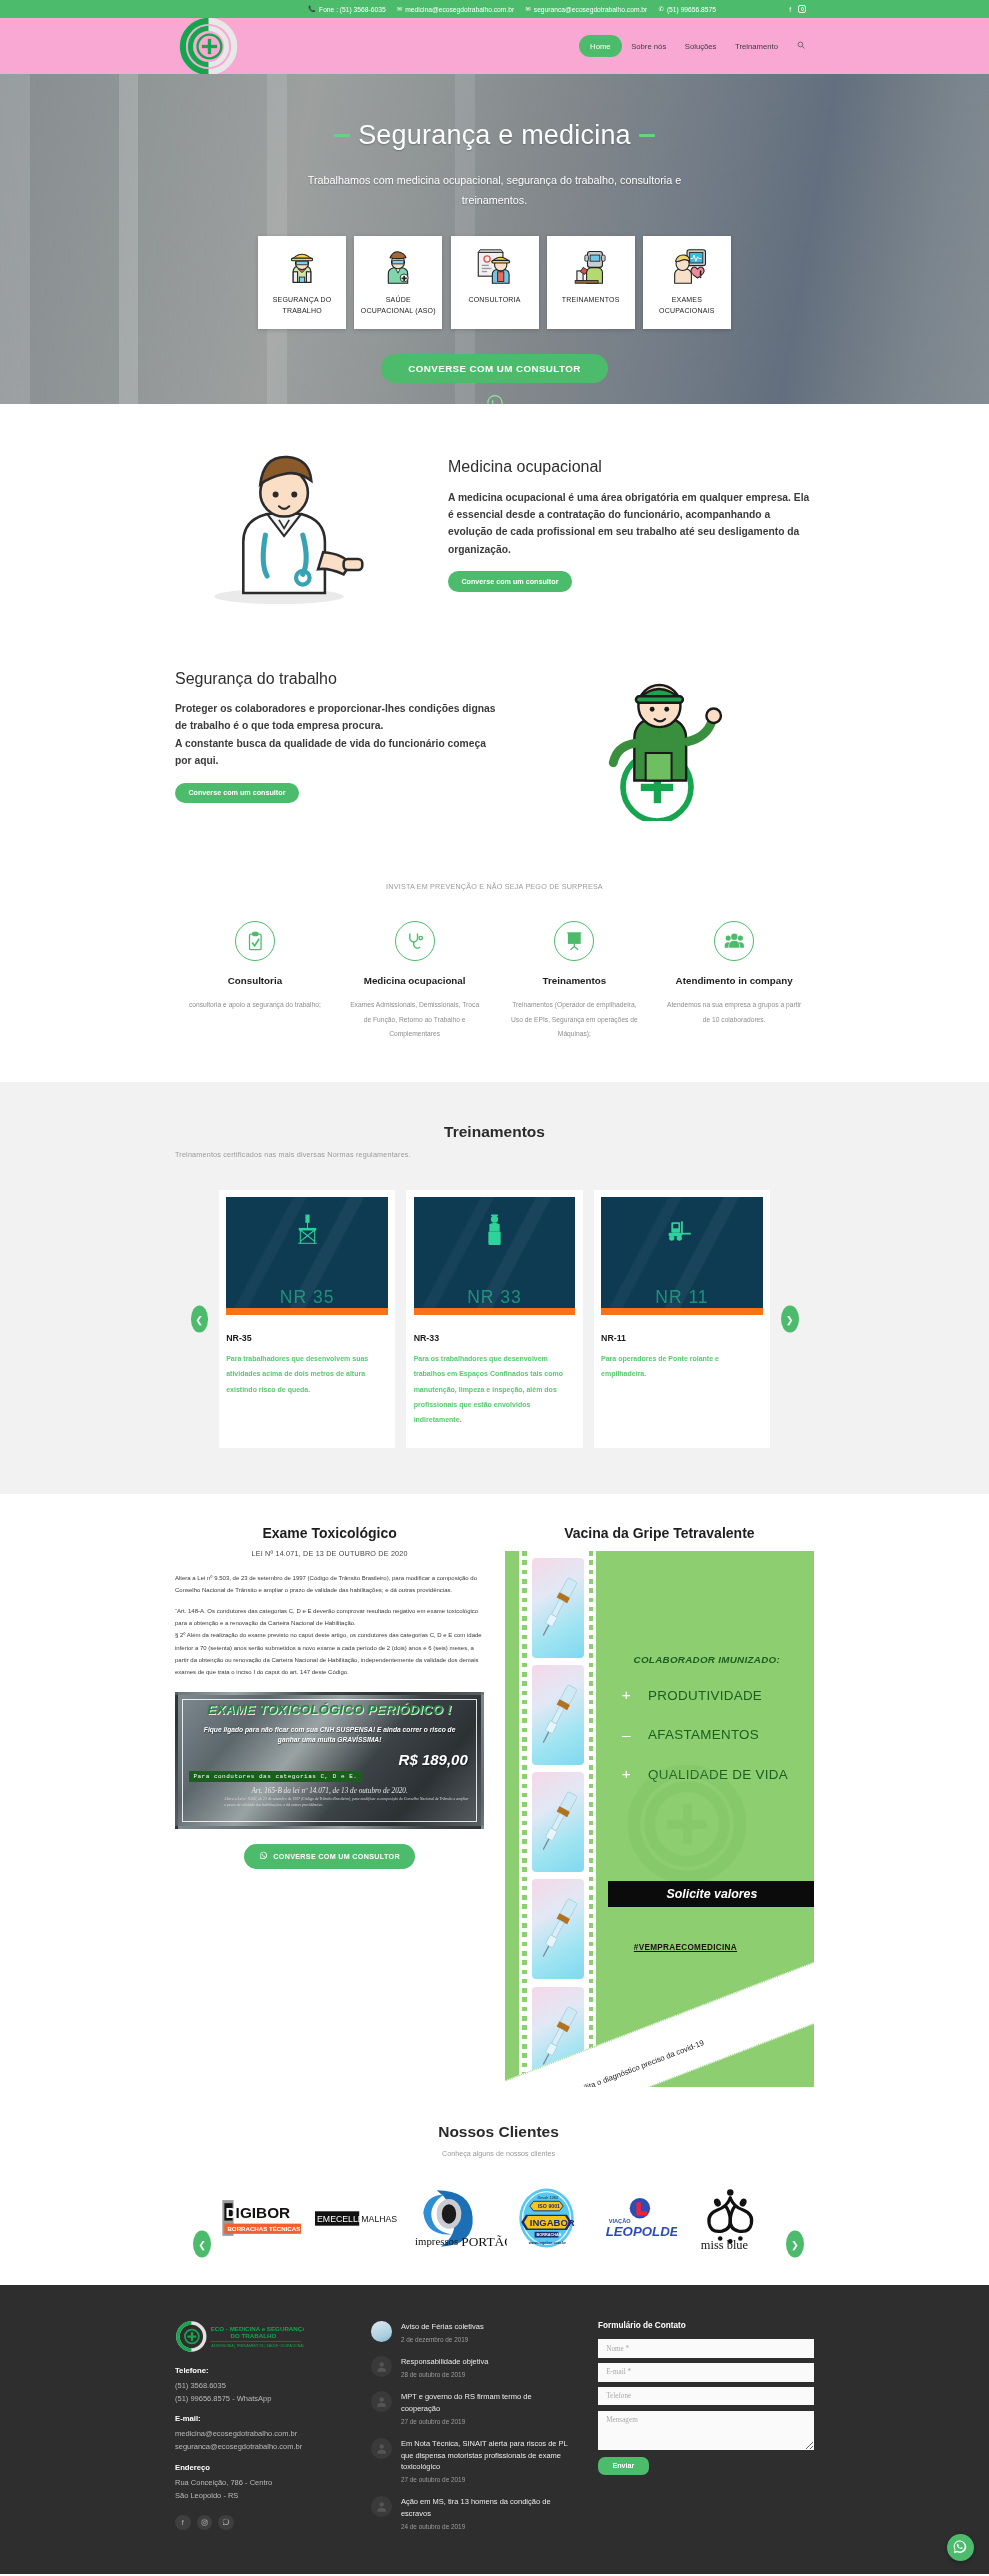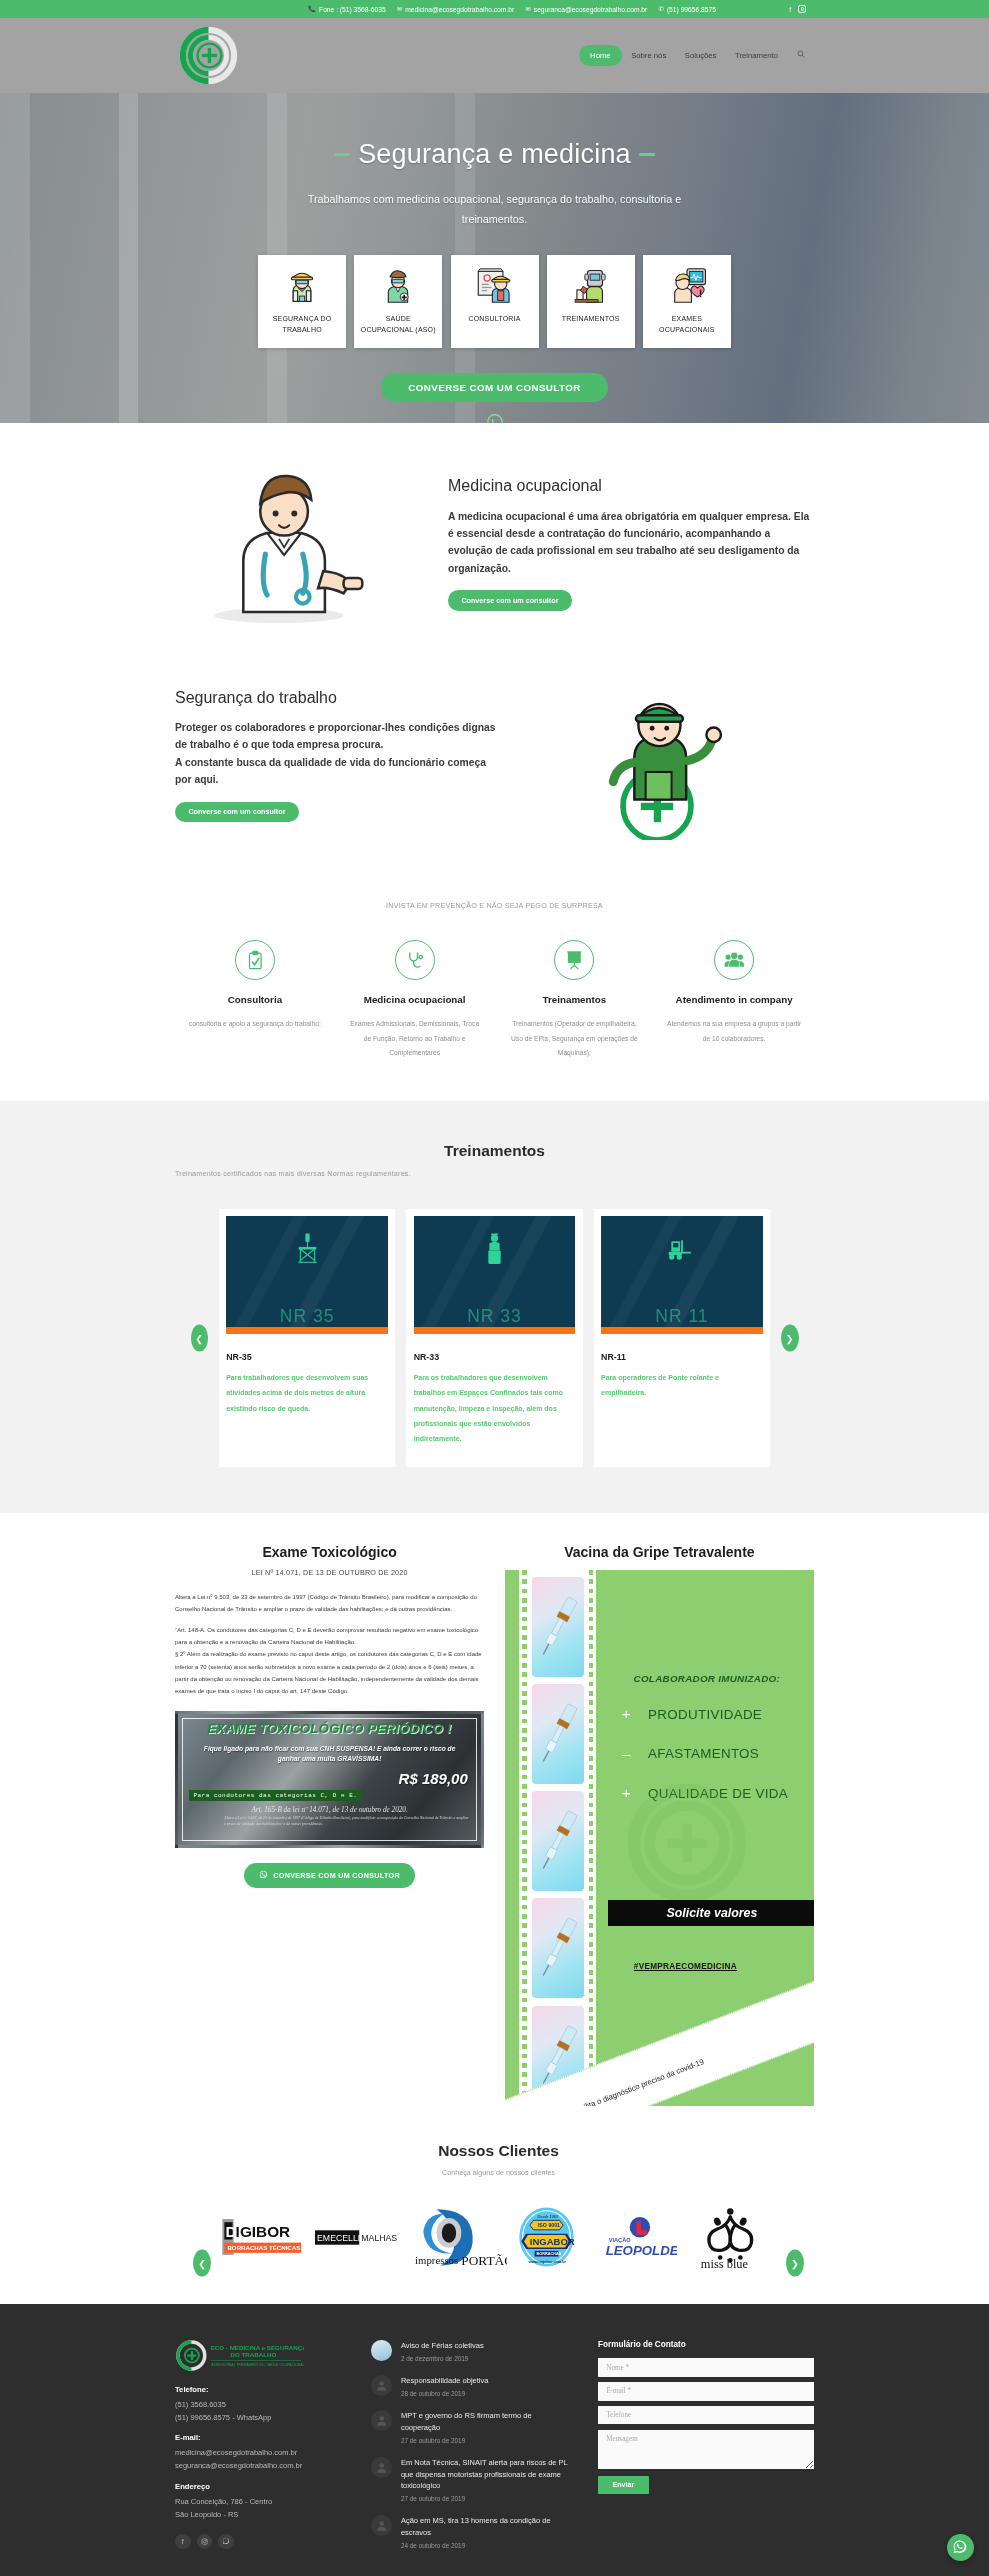--- a/index.html
+++ b/index.html
@@ -30,22 +30,22 @@
   .tb-social { display: flex; gap: 7.2px; margin-left: 62px; align-items: center; }
   .tb-social span { font-size: 6.7px; opacity: .95; }
   .sq-ig {
     width: 7.7px; height: 7.7px; border: 0.8px solid #fff; border-radius: 2.1px;
     display: inline-flex; align-items: center; justify-content: center; font-size: 4.1px;
   }
   .sq-ig i { width: 3.1px; height: 3.1px; border: 0.7px solid #fff; border-radius: 50%; display:block;}
 
   
   .nav {
-    background: #a3a3a3;
-    height: 75px;
+    background: #f9a8d4;
+    height: 56px;
     display: flex;
     align-items: center;
     padding: 0 175px;
     position: relative;
   }
   .logo { width: 67px; height: 57px; position: relative; }
   .logo svg { width: 100%; height: 100%; }
   .nav-menu {
     margin-left: auto;
     display: flex;
@@ -317,21 +317,21 @@
   .news-title { font-size: 7.5px; color: #eaeaea; line-height: 1.55; }
   .news-date { font-size: 6.4px; color:#9b9b9b; margin-top: 3.1px;}
   .form-h { font-size: 8.2px; font-weight: bold; color:#fff; margin-bottom: 9.3px;}
   .fld {
     width: 100%; height: 18.5px; background: #fafafa; border: none; outline: none;
     padding: 0 8.2px; font-size: 7.2px; color:#555; margin-bottom: 5.2px; font-family: Liberation Serif, serif;
   }
   .fld::placeholder { color: #aaa; }
   textarea.fld { height: 39px; padding-top: 5.2px; resize: vertical;}
   .btn-send {
-    background:#4cbc6c; color:#fff; border:none; border-radius: 1px;
+    background:#4cbc6c; color:#fff; border:none; border-radius: 7px;
     padding: 4.6px 14.4px; font-size: 7.2px; font-weight: bold; cursor:pointer; font-family:inherit;
   }
   .wa-float {
     position: fixed; right: 15.5px; bottom: 15.5px;
     width: 27px; height: 27px; border-radius: 50%;
     background: #4cbc6c; display:flex; align-items:center; justify-content:center;
     box-shadow: 0 1.5px 5.2px rgba(0,0,0,.3); cursor:pointer; z-index: 50;
   }
   .wa-float svg{width:15.5px;height:15.5px;}
 </style>

